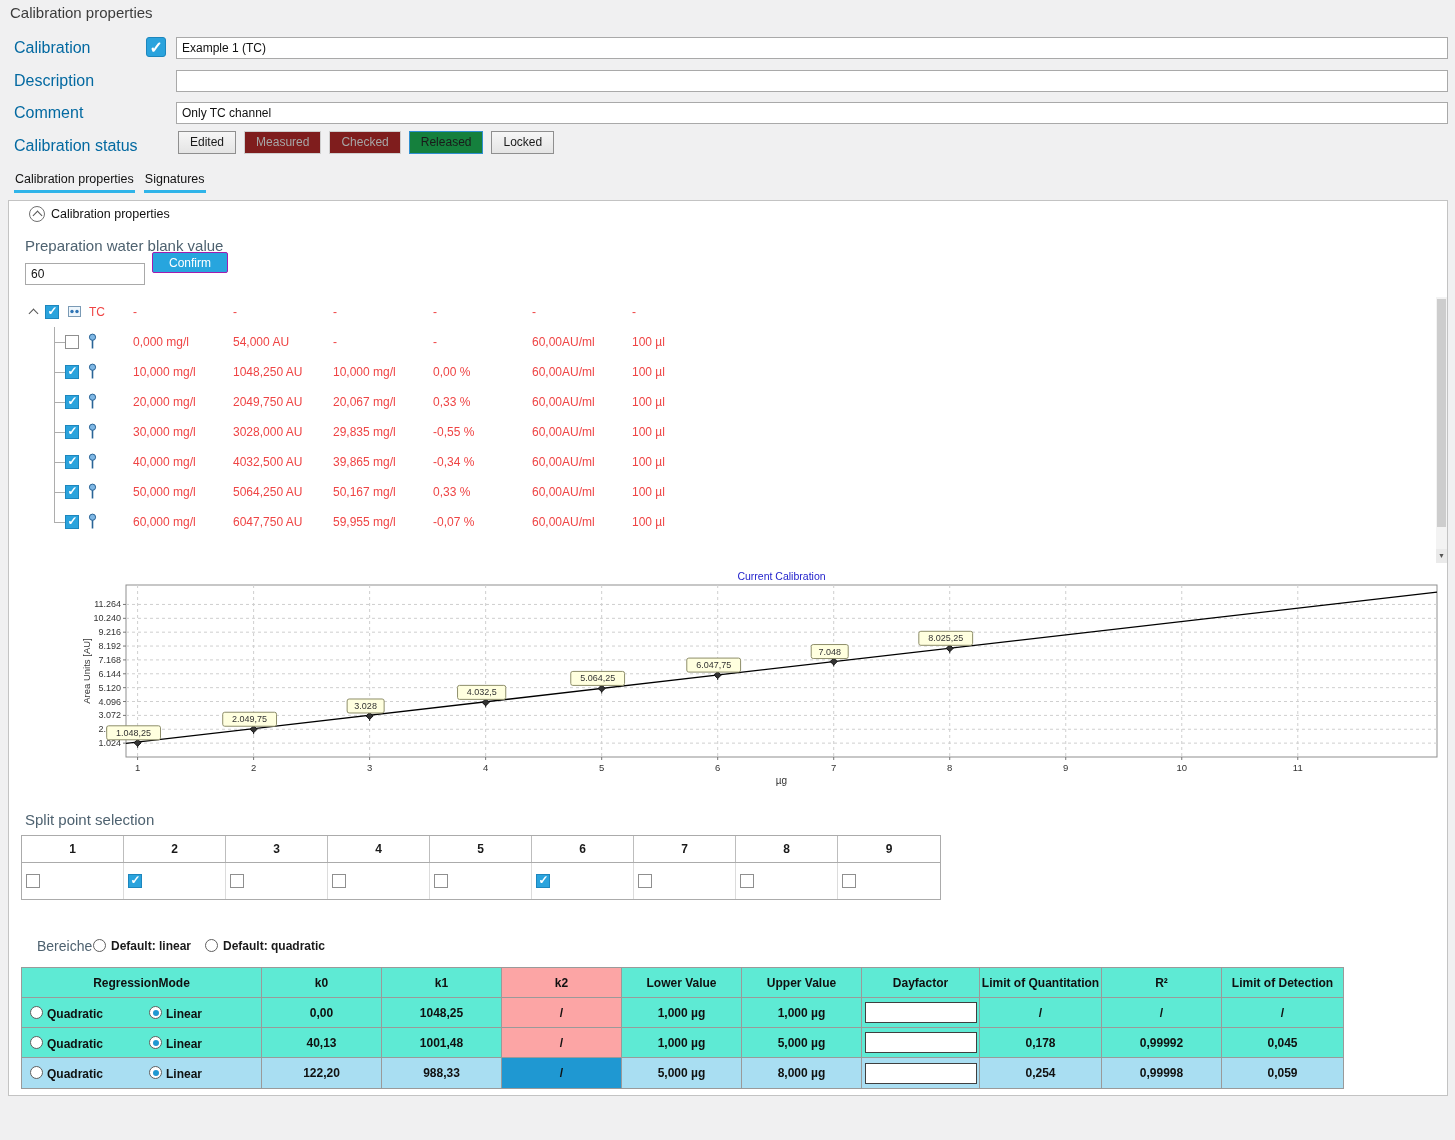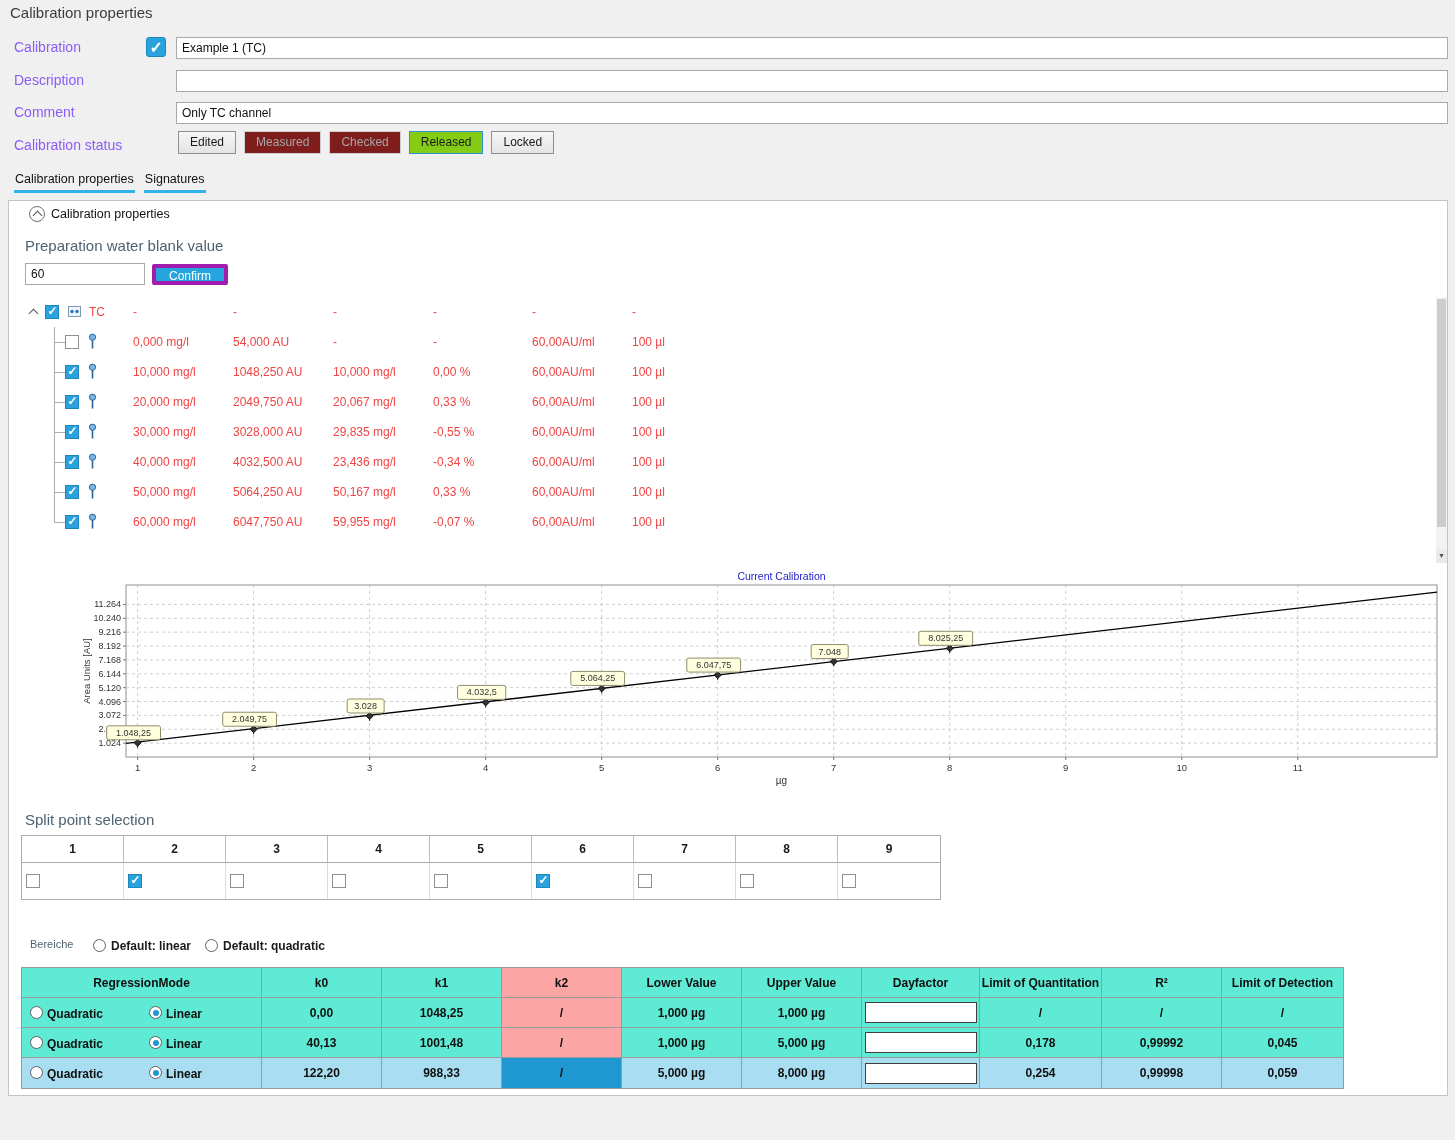--- a/index.html
+++ b/index.html
@@ -1,42 +1,42 @@
 <!DOCTYPE html>
 <html><head>
 <meta charset="utf-8">
 <style>
   html,body{margin:0;padding:0}
   body{width:1455px;height:1140px;position:relative;overflow:hidden;background:#f0f0f1;
        font-family:"Liberation Sans",sans-serif;color:#1a1a1a}
   .page-title{position:absolute;left:10px;top:4px;font-size:15px;color:#3c3c3c}
-  .flabel{position:absolute;left:14px;font-size:14px;color:#8b5cf6}
+  .flabel{position:absolute;left:14px;font-size:16px;color:#0369a1}
   .tinput{position:absolute;height:22px;border:1px solid #a9a9a9;background:#fff;
           font:12px "Liberation Sans",sans-serif;padding:0 5px;color:#111;box-sizing:border-box}
   .cb{position:absolute;width:14px;height:14px;border:1px solid #8f8f8f;background:#fff;box-sizing:border-box}
   .cb.checked{background:#2aa3dd;border-color:#1d86bd}
   .cb.checked::after{content:"✓";position:absolute;left:1.5px;top:-2px;color:#fff;font-size:12px;font-weight:bold}
   .cb.big{width:20px;height:20px;border-radius:3px}
   .cb.big.checked::after{font-size:16px;left:2.5px;top:0}
   .radio{position:absolute;width:13px;height:13px;border:1px solid #5f5f5f;border-radius:50%;background:#fff;box-sizing:border-box}
   .radio.selected::after{content:"";position:absolute;left:2.5px;top:2.5px;width:6px;height:6px;border-radius:50%;background:#1f98d2}
   .status-group{position:absolute;left:178px;top:131px;display:flex;gap:8px}
   .sbtn{height:23px;line-height:21px;padding:0 11px;background:linear-gradient(#f6f6f6,#e4e4e4);
         border:1px solid #8f8f8f;font-size:12px;color:#1a1a1a;box-sizing:border-box}
   .sbtn.disabled{color:#a6a6a6;background:#7f1d1d;border-color:#cfcfcf}
-  .sbtn.selected{background:#84cc16;border-color:#2f8fd0}
+  .sbtn.selected{background:#15803d;border-color:#2f8fd0}
   .tabs{position:absolute;left:14px;top:170px;display:flex;gap:9px}
   .tab{font-size:12.5px;padding:2px 1px 4px 1px;border-bottom:3px solid #2fb4e9;color:#111}
   .panel{position:absolute;left:8px;top:200px;width:1440px;height:896px;background:#fff;border:1px solid #c3c3c3;box-sizing:border-box}
   .collapse-circle{position:absolute;left:20px;top:5px;width:16px;height:16px;border:1px solid #707070;border-radius:50%;box-sizing:border-box}
   .chev{position:absolute;width:6px;height:6px;border-top:1.6px solid #555;border-right:1.6px solid #555;transform:rotate(-45deg)}
   .collapse-circle .chev{left:4px;top:5px}
   .sec-title{position:absolute;left:42px;top:6px;font-size:12.5px;color:#111}
   .pwb-title{position:absolute;left:16px;top:36px;font-size:15px;color:#4e6270}
-  .confirm{position:absolute;left:143px;top:63px;width:76px;height:21px;background:#27a5de;border:4px solid #a21caf;
+  .confirm{position:absolute;left:143px;top:51px;width:76px;height:21px;background:#27a5de;border:1px solid #a21caf;
            border-radius:2px;color:#fff;font:12px "Liberation Sans",sans-serif}
   
   .ntable{position:absolute;left:16px;top:96px;width:1412px}
   .nhead{display:grid;grid-template-columns:99px 100px 100px 100px 99px 100px 100px 1fr;height:26px;
          border-top:1px solid #b3b3b3;border-bottom:1px solid #b3b3b3}
   .nhcell{border-right:1px solid #c9c9c9;font-size:12px;display:flex;align-items:center;padding-left:9px;color:#111;background:#fff;box-sizing:border-box}
   .nhcell:last-child{border-right:none}
   .tree-row{display:grid;grid-template-columns:99px 100px 100px 100px 99px 100px 100px 1fr;height:30px;position:relative}
   .tcell{font-size:12px;display:flex;align-items:center;padding-left:9px;color:#ef4444}
   .c-nodes{position:relative;padding-left:0}
@@ -55,21 +55,21 @@
   .split-table{position:absolute;left:12px;top:634px;width:max-content;border:1px solid #ababab}
   .split-hrow{display:grid;grid-template-columns:repeat(9,102px);height:26px;border-bottom:1px solid #ababab}
   .split-hcell{border-right:1px solid #bdbdbd;display:flex;align-items:center;justify-content:center;font-size:12px;font-weight:bold;box-sizing:border-box}
   .split-hcell:last-child{border-right:none}
   .split-brow{display:grid;grid-template-columns:repeat(9,102px);height:36px}
   .split-bcell{border-right:1px solid #dcdcdc;position:relative;box-sizing:border-box}
   .split-bcell:last-child{border-right:none}
   .split-bcell .cb{left:4px;top:11px}
   
   .bereiche{position:absolute;left:0;top:736px;height:22px;width:100%}
-  .ber-label{position:absolute;left:21px;top:1px;font-size:11px;color:#4e6270}
+  .ber-label{position:absolute;left:28px;top:1px;font-size:14px;color:#4e6270}
   .ber-opt{position:absolute;top:0;height:18px}
   .ber-opt .radio{left:0;top:2px}
   .ber-txt{position:absolute;left:18px;top:2px;font-size:12px;font-weight:bold;white-space:nowrap}
   
   .reg-table{position:absolute;left:12px;top:766px;width:max-content;border:1px solid #9a9a9a}
   .reg-row{display:grid;grid-template-columns:240px 120px 120px 120px 120px 120px 118px 122px 120px 121px;height:30px}
   .rcell{border-right:1px solid #9a9a9a;border-bottom:1px solid #9a9a9a;display:flex;align-items:center;justify-content:center;
          font-size:12px;font-weight:bold;position:relative;background:#5eead4;box-sizing:border-box;color:#101010}
   .reg-row:last-child .rcell{border-bottom:none}
   .rcell:last-child{border-right:none}
@@ -217,21 +217,21 @@
               <span class="tree-v"></span>
               <span class="tree-h"></span>
               <span class="cb checked" style="left: 40px; top: 8px;"></span>
               <span class="pin"><svg width="11" height="17" viewBox="0 0 11 17">
                   <line x1="5.5" y1="7" x2="5.5" y2="15.5" stroke="#2a6496" stroke-width="1.6"></line>
                   <circle cx="5.5" cy="4.2" r="3.1" fill="#7db6e4" stroke="#2a6496"></circle>
                 </svg></span>
             </div>
             <div class="tcell">40,000 mg/l</div>
             <div class="tcell">4032,500 AU</div>
-            <div class="tcell">23,436 mg/l</div>
+            <div class="tcell">39,865 mg/l</div>
             <div class="tcell">-0,34 %</div>
             <div class="tcell">60,00AU/ml</div>
             <div class="tcell">100 µl</div>
           </div>
           <div class="tree-row">
             <div class="tcell c-nodes">
               <span class="tree-v"></span>
               <span class="tree-h"></span>
               <span class="cb checked" style="left: 40px; top: 8px;"></span>
               <span class="pin"><svg width="11" height="17" viewBox="0 0 11 17">

